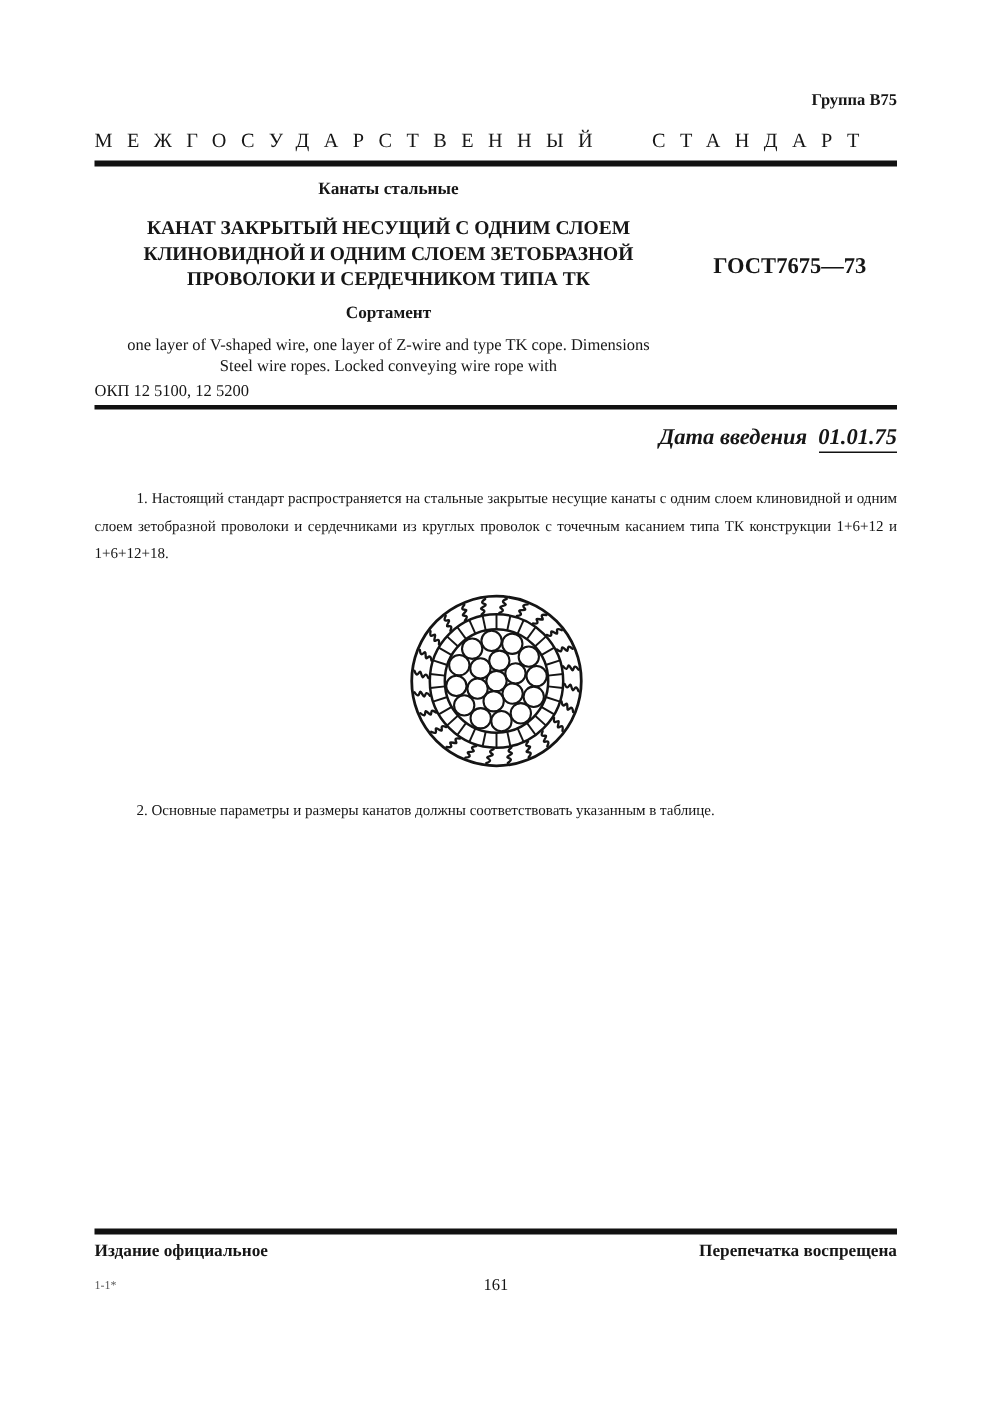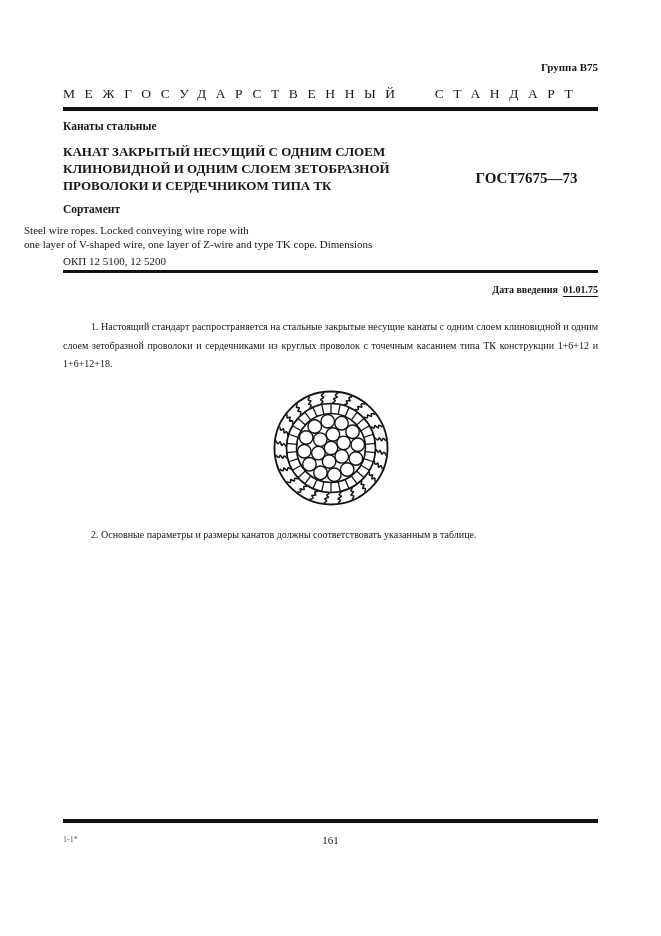--- a/index.html
+++ b/index.html
@@ -24,36 +24,36 @@
     font-size: 13.5px;
     letter-spacing: 9.6px;
     word-spacing: 17px;
     white-space: nowrap;
     overflow: hidden;
   }
   .rule { background: #111; height: 3.5px; border: 0; margin: 0; }
   .rule-top { margin-top: 5px; }
 
   .title-section { display: flex; margin-top: 9px; }
-  .title-left { width: 392px; text-align: left; }
+  .title-left { width: 392px; text-align: center; }
   .title-right {
     width: 143px; display: flex; flex-direction: row;
     justify-content: center; align-items: center;
     font-weight: bold; font-size: 15px; line-height: 19px;
     padding-bottom: 14px;
   }
   .category { font-weight: bold; font-size: 11.5px; }
   .main-title { font-weight: bold; font-size: 13px; line-height: 17px; margin-top: 11px; }
   .subtitle { font-weight: bold; font-size: 11.5px; margin-top: 9px; }
   .title-en { font-size: 11px; line-height: 14px; margin-top: 8px; width: 470px; margin-left: -39px; }
 
   .okp-line { font-size: 11px; margin-top: 4px; }
   .rule-okp { margin-top: 3px; }
 
-  .date-line { margin-top: 11px; text-align: right; font-weight: bold; font-size: 10px; }
+  .date-line { margin-top: 11px; text-align: right; font-weight: bold; font-size: 15px; font-style: italic; }
   .date-value { border-bottom: 1.6px solid #111; padding-bottom: 1px; }
 
   .para {
     font-size: 10px; line-height: 18.6px;
     text-align: justify; text-indent: 28px;
   }
   .para-1 { margin-top: 23px; }
   .para-2 { margin-top: 13px; }
 
   .figure-wrap { margin-top: 11px; text-align: center; height: 128px; }
@@ -81,22 +81,22 @@
   <div class="title-section">
     <div class="title-left">
       <div class="category">Канаты стальные</div>
       <div class="main-title">
         <div>КАНАТ ЗАКРЫТЫЙ НЕСУЩИЙ С ОДНИМ СЛОЕМ</div>
         <div>КЛИНОВИДНОЙ И ОДНИМ СЛОЕМ ЗЕТОБРАЗНОЙ</div>
         <div>ПРОВОЛОКИ И СЕРДЕЧНИКОМ ТИПА ТК</div>
       </div>
       <div class="subtitle">Сортамент</div>
       <div class="title-en">
+        <div>one layer of V-shaped wire, one layer of Z-wire and type TK cope. Dimensions</div>
         <div>Steel wire ropes. Locked conveying wire rope with</div>
-        <div>one layer of V-shaped wire, one layer of Z-wire and type TK cope. Dimensions</div>
       </div>
     </div>
     <div class="title-right">
       <div>ГОСТ</div>
       <div>7675—73</div>
     </div>
   </div>
 
   <div class="okp-line">ОКП 12 5100, 12 5200</div>
 
@@ -187,19 +187,23 @@
         <circle cx="-26.79" cy="-11.37" r="7.3" fill="none" stroke="#151515" stroke-width="1.5"></circle>
         <circle cx="-17.51" cy="-23.24" r="7.3" fill="none" stroke="#151515" stroke-width="1.5"></circle>
         <circle cx="-3.55" cy="-28.88" r="7.3" fill="none" stroke="#151515" stroke-width="1.5"></circle>
       </svg>
   </div>
 
   <div class="para para-2">2. Основные параметры и размеры канатов должны соответствовать указанным в таблице.</div>
 
   <div class="footer">
     <div class="rule"></div>
+    <div class="footer-row">
+      <span>Издание официальное</span>
+      <span>Перепечатка воспрещена</span>
+    </div>
     <div class="footer-bottom">
       <span class="print-mark">1-1*</span>
       <div class="page-number">161</div>
     </div>
   </div>
 
 </div>
 
 </body></html>

